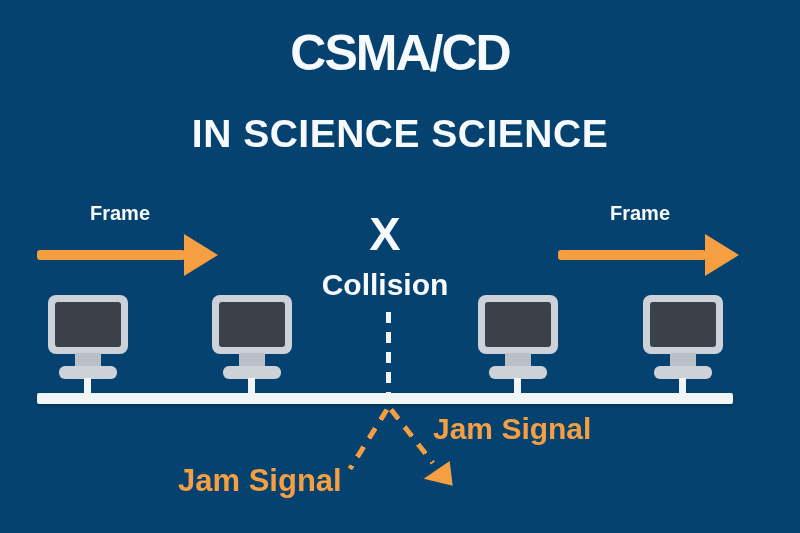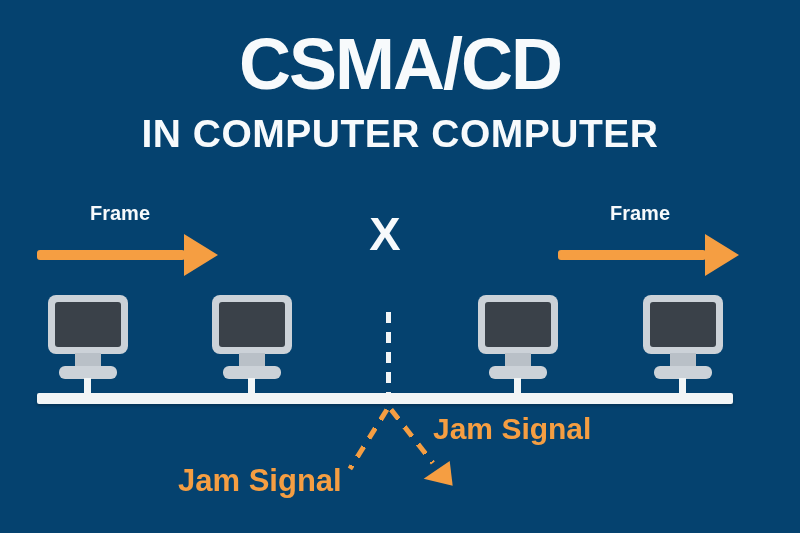--- a/index.html
+++ b/index.html
@@ -11,21 +11,21 @@
     background: var(--color-background, #05426f);
     font-family: "Liberation Sans", sans-serif;
     -webkit-font-smoothing: antialiased;
   }
   .abs { position: absolute; }
 
   
   .title {
     left: 0; right: 0; top: 28px;
     text-align: center;
-    font-size: 72px;
+    font-size: 50px;
     line-height: 1;
     font-weight: 800;
     letter-spacing: -2px;
     color: var(--color-text-white, #f7fafc);
   }
   .subtitle {
     left: 0; right: 0; top: 114px;
     text-align: center;
     font-size: 39px;
     line-height: 1;
@@ -162,31 +162,32 @@
   }
   .jam-label.left  { left: 178px; top: 465px; font-size: 31px; }
   .jam-label.right { left: 433px; top: 414px; }
 </style>
 </head>
 <body>
 
 <div class="canvas">
 
   <div class="abs title">CSMA/CD</div>
-  <div class="abs subtitle">IN COMPUTER COMPUTER</div>
+  <div class="abs subtitle">IN SCIENCE SCIENCE</div>
 
   <div class="abs frame-label left">Frame</div>
   <div class="abs arrow-shaft left"></div>
   <div class="abs arrow-head left"></div>
 
   <div class="abs frame-label right">Frame</div>
   <div class="abs arrow-shaft right"></div>
   <div class="abs arrow-head right"></div>
 
   <div class="abs collision-x">X</div>
+  <div class="abs collision-label">Collision</div>
   <div class="abs collision-dashed-line"></div>
 
   <div class="abs bus-line"></div>
 
   <div class="abs ws ws1">
     <div class="abs bezel"></div>
     <div class="abs screen"></div>
     <div class="abs neck"></div>
     <div class="abs base"></div>
     <div class="abs drop"></div>

